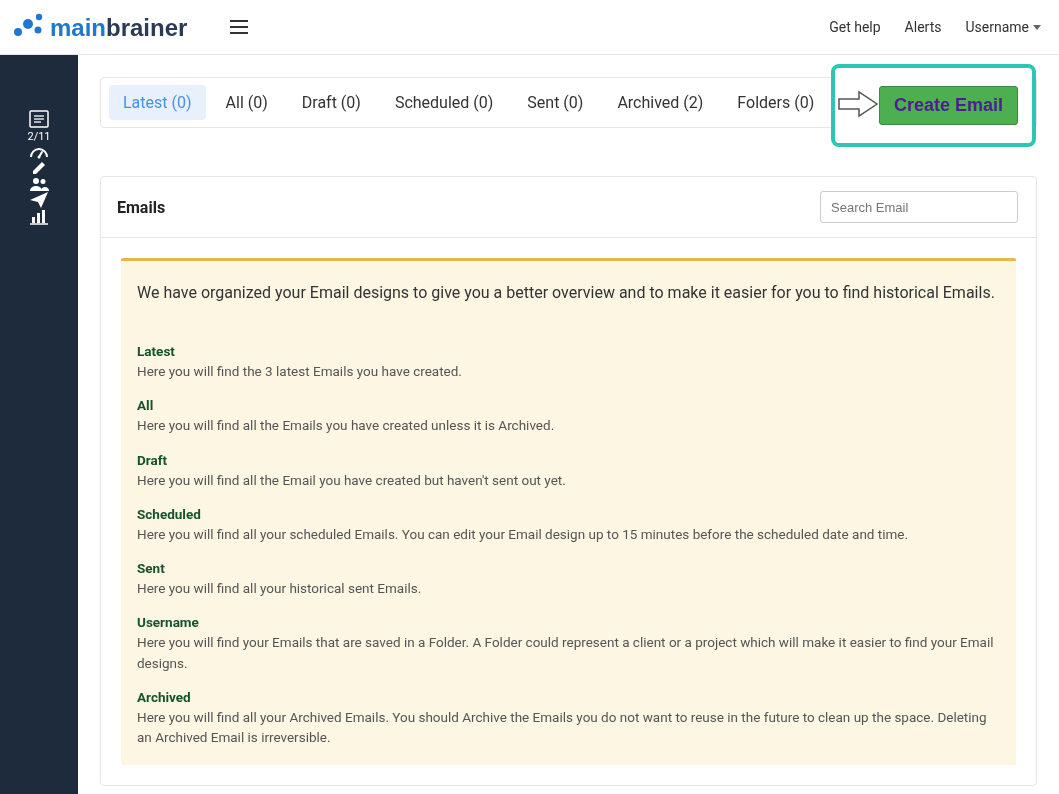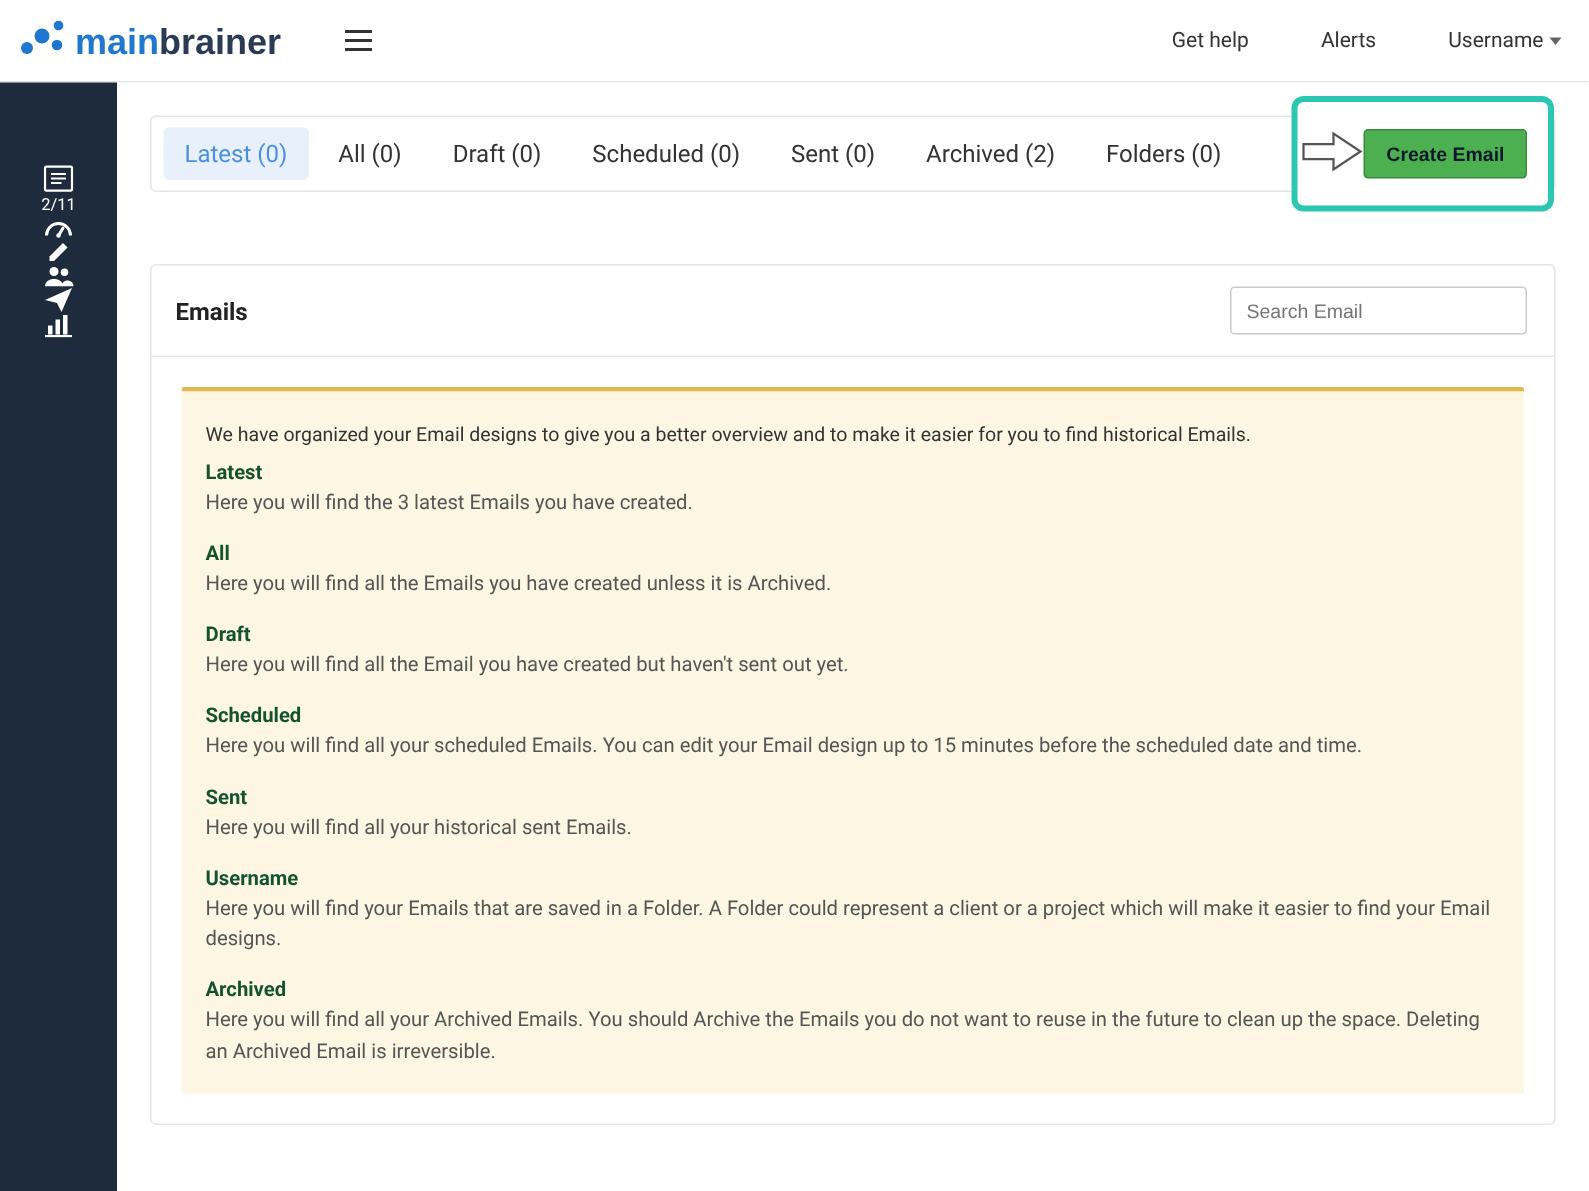--- a/index.html
+++ b/index.html
@@ -24,21 +24,21 @@
   .header-left { display:flex; align-items:center; gap:10px;}
   .logo { display:flex; align-items:center; gap:2px; }
   .logo svg { display:block; }
   .hamburger {
     width:18px; height:14px; position:relative; margin-left:10px; cursor:pointer;
   }
   .hamburger span, .hamburger:before, .hamburger:after {
     content:""; position:absolute; left:0; right:0; height:1.5px; background:#333;
   }
   .hamburger:before{top:0;} .hamburger span{top:6px;} .hamburger:after{top:12px;}
-  .header-right { display:flex; align-items:center; gap:48px; }
+  .header-right { display:flex; align-items:center; gap:24px; }
   .header-link { font-size:14px; color:#333; cursor:pointer; }
   .header-user { font-size:14px; color:#333; cursor:pointer; display:flex; align-items:center; gap:4px;}
   .caret-down {
     width:0; height:0; border-left:4px solid transparent; border-right:4px solid transparent; border-top:5px solid #666;
   }
 
   
   .sidebar {
     position:absolute; top:55px; left:0; bottom:0; width:78px; background:#1e2b3c;
     display:flex; flex-direction:column; align-items:center; padding-top:55px; 
@@ -69,43 +69,43 @@
   .create-wrap {
     border:4px solid #2cc7b2; border-radius:8px; padding:18px 14px 18px 44px;
     position:absolute; right:0; top:-14px;
     display:flex; align-items:center;
     background:#fff;
   }
   .arrow-pointer {
     position:absolute; left:2px; top:50%; transform:translateY(-50%);
   }
   .create-btn {
-    background:#4caf50; color:#0f172a; border:1px solid #3b8a3e; border-radius:3px;
-    padding:8px 14px; font-size:13px; font-weight:600; cursor:pointer;
+    background:#4caf50; color:#4c1d95; border:1px solid #3b8a3e; border-radius:3px;
+    padding:8px 14px; font-size:18px; font-weight:600; cursor:pointer;
   }
 
   
   .panel {
     margin-top:48px; border:1px solid #e5e5e5; border-radius:4px; background:#fff;
   }
   .panel-head {
     display:flex; align-items:center; justify-content:space-between;
     padding:14px 18px 14px 16px; border-bottom:1px solid #e5e5e5;
   }
   .panel-title { font-size:16px; font-weight:700; color:#222; }
   .search-input {
     width:198px; height:32px; border:1px solid #ccc; border-radius:3px;
     padding:0 10px; font-size:13px; color:#555;
   }
   .panel-body { padding:20px; }
   .info-box {
     background:#fcf6e3; border-top:3px solid #e0b94f; border-radius:2px;
     padding:20px 16px 18px 16px;
   }
-  .info-lead { font-size:13px; color:#333; margin-bottom:6px; line-height:1.5;}
+  .info-lead { font-size:16px; color:#333; margin-bottom:38px; line-height:1.5;}
   .info-sec { margin-bottom:16px; }
   .info-sec:last-child { margin-bottom:0; }
   .info-sec-title { font-size:13.5px; font-weight:700; color:#14532d; }
   .info-sec-text { font-size:13.5px; color:#555; line-height:1.5; margin-top:2px;}
 </style>
 </head>
 <body>
 
 <div class="header">
   <div class="header-left">

